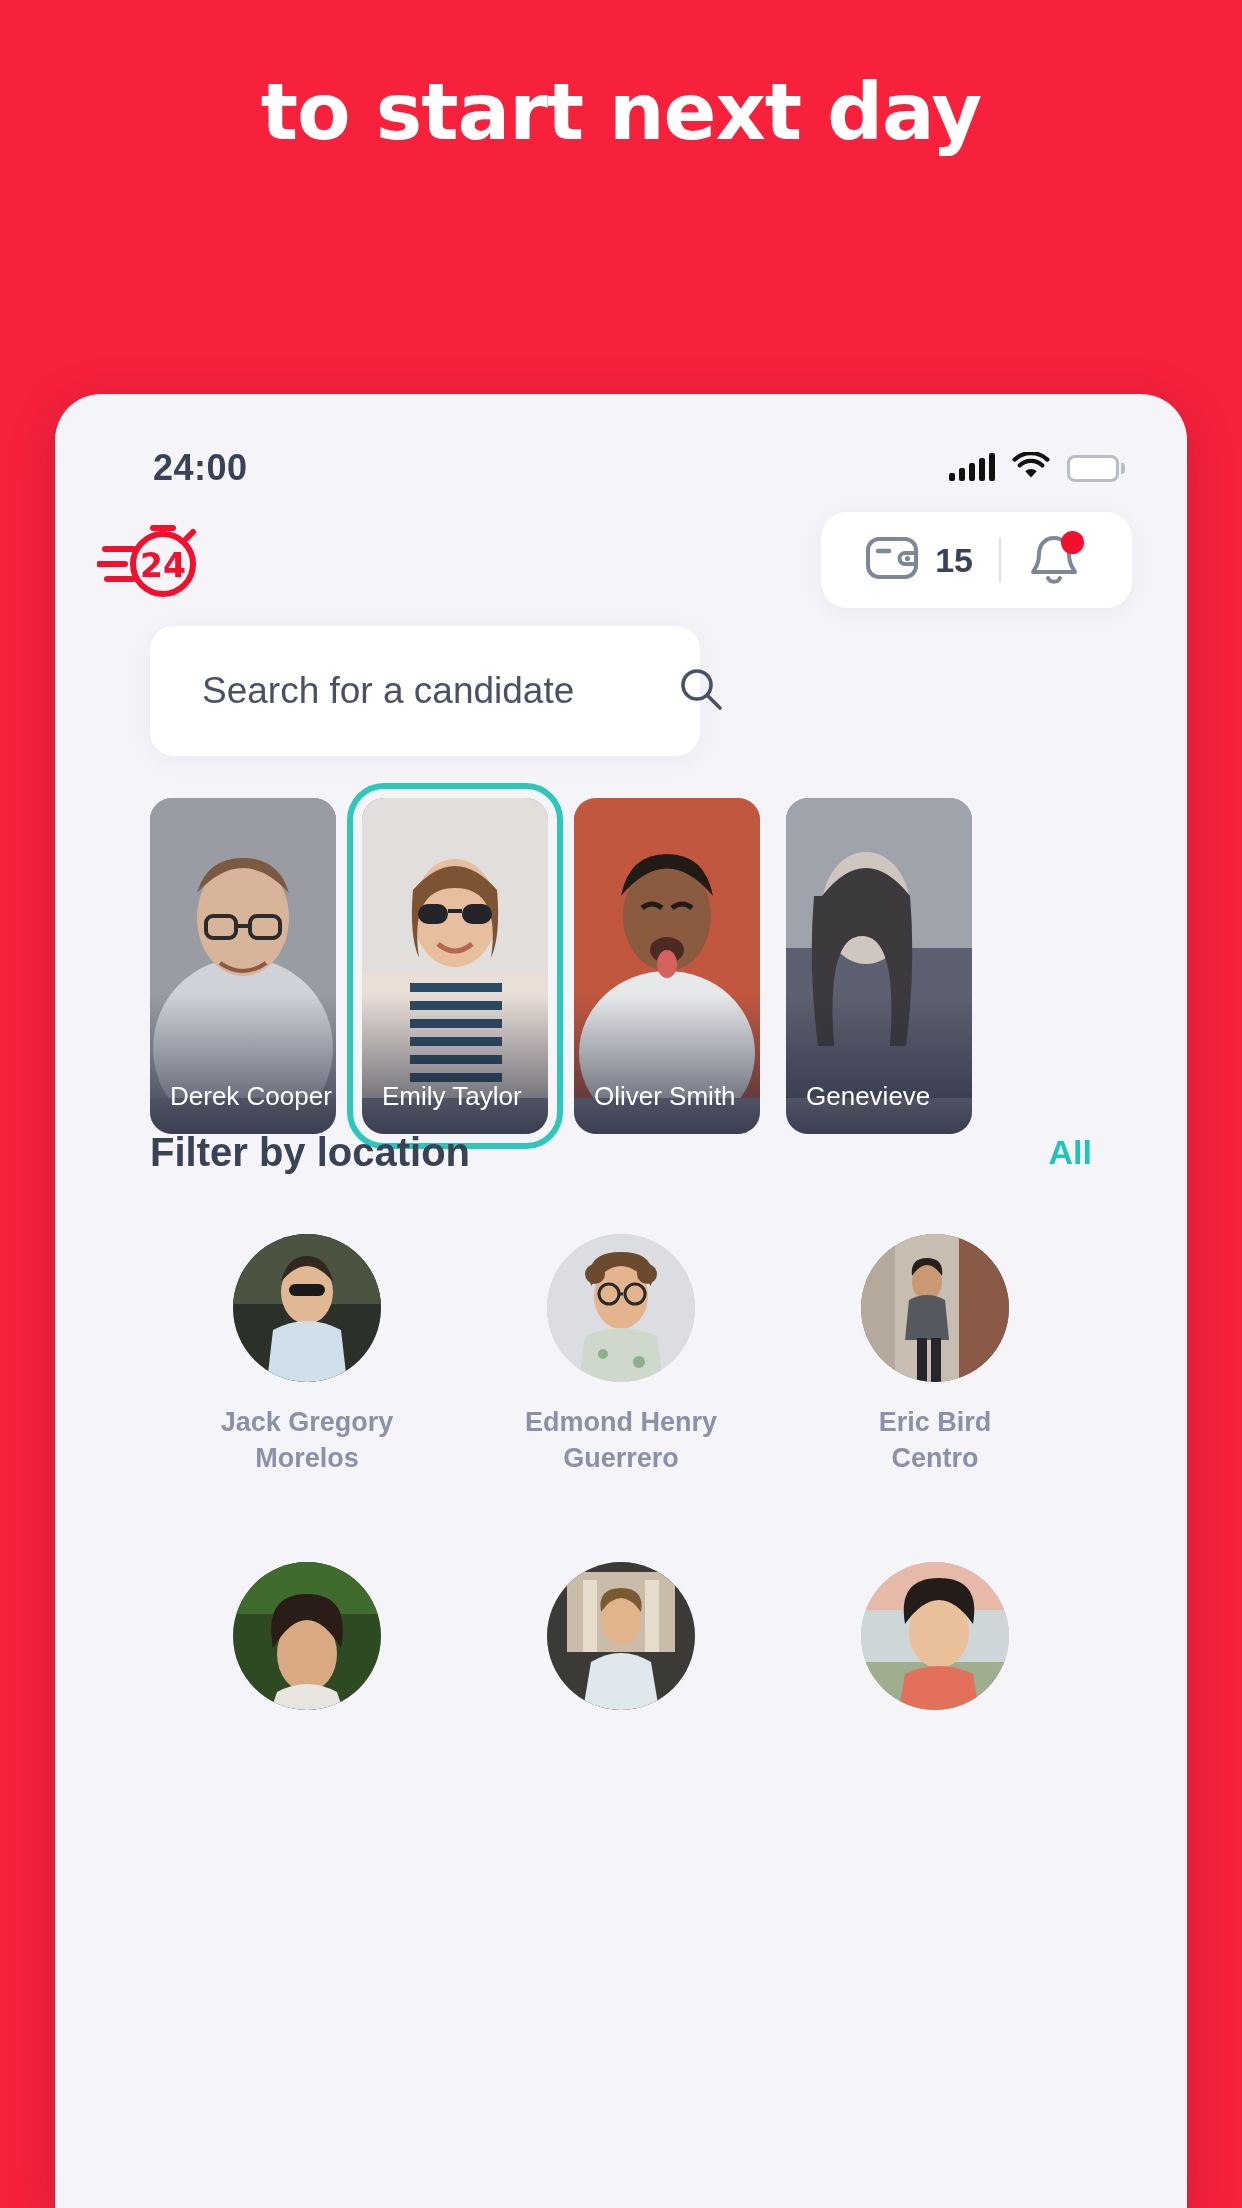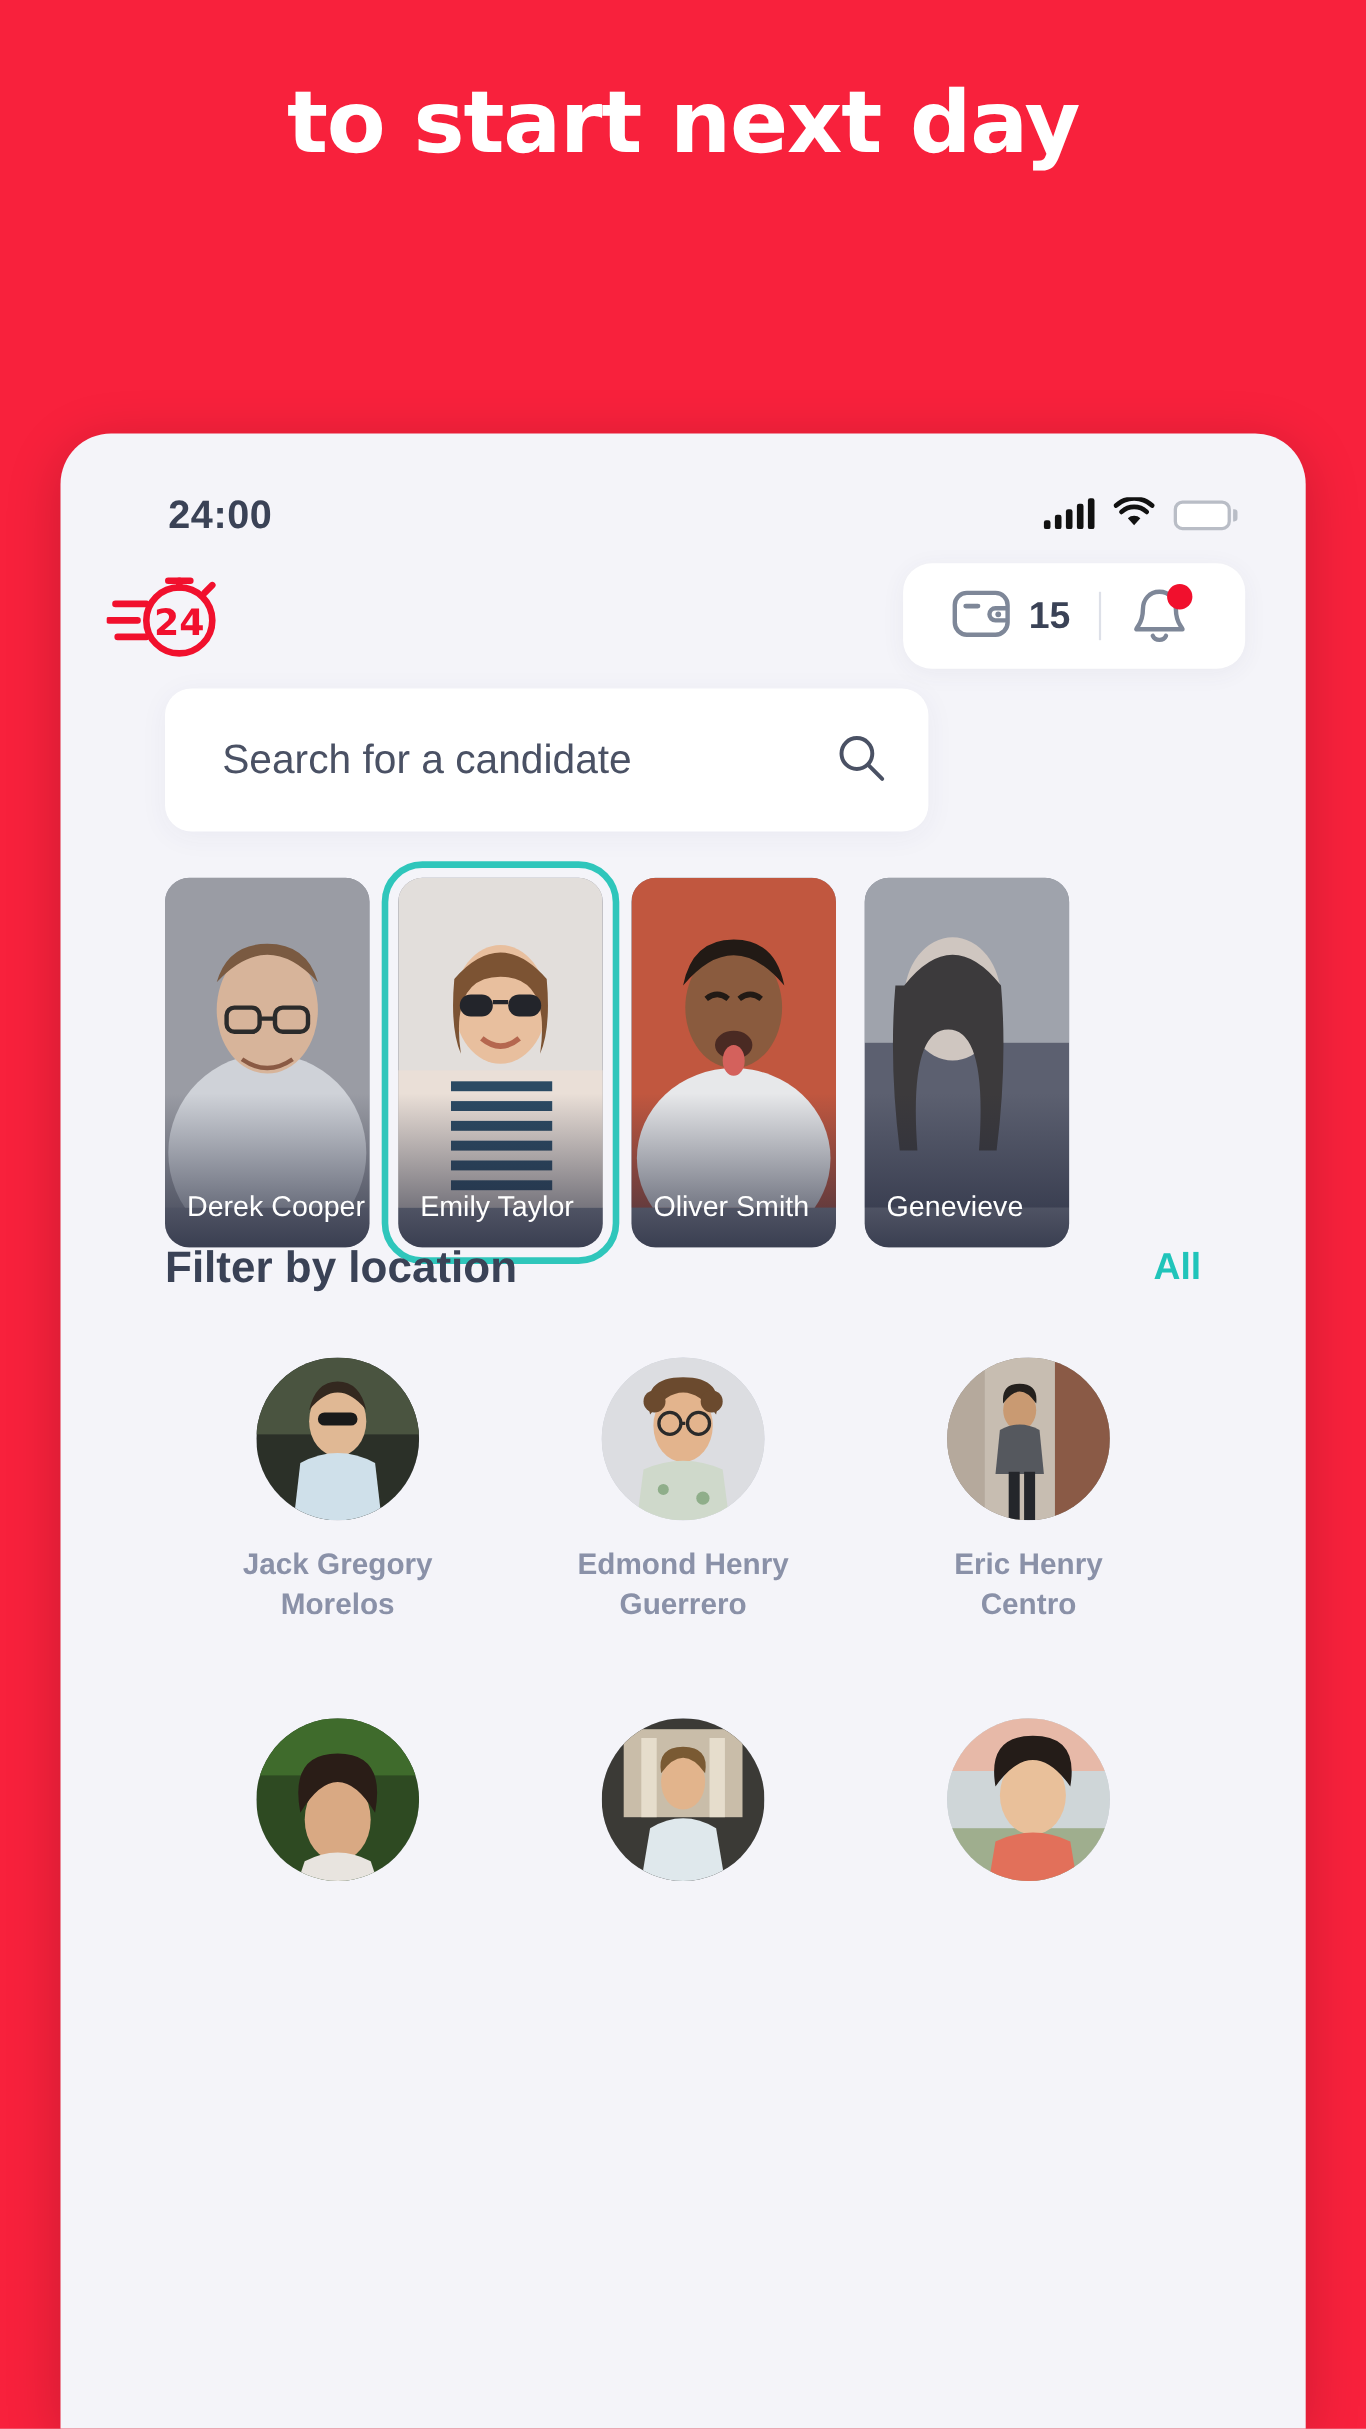--- a/index.html
+++ b/index.html
@@ -89,21 +89,21 @@
   .bell-icon { width: 54px; height: 56px; }
   .bell-dot {
     position: absolute; top: -1px; right: -3px;
     width: 23px; height: 23px; border-radius: 50%;
     background: #F1102D;
   }
 
   
   .search-bar {
     position: absolute; top: 232px; left: 95px;
-    width: 694px; height: 130px;
+    width: 550px; height: 130px;
     background: #ffffff; border-radius: 24px;
     display: flex; align-items: center;
     padding: 0 38px 0 52px;
     box-shadow: 0 4px 26px rgba(60,60,110,.05);
   }
   .search-input {
     flex: 1; border: none; outline: none; background: transparent;
     font-family: "Liberation Sans", sans-serif;
     font-size: 37px; color: #4A5164;
   }
@@ -382,21 +382,21 @@
           <rect x="0" y="0" width="34" height="148" fill="#b5a99c"></rect>
           <rect x="34" y="0" width="64" height="148" fill="#c7bdb1"></rect>
           <ellipse cx="66" cy="48" rx="15" ry="18" fill="#c99a72"></ellipse>
           <path d="M51 42 q15 -22 30 0 q2 -18 -15 -18 q-17 0 -15 18Z" fill="#24201d"></path>
           <path d="M48 66 q18 -10 36 0 l4 40 h-44Z" fill="#55585e"></path>
           <rect x="56" y="104" width="10" height="44" fill="#24262b"></rect>
           <rect x="70" y="104" width="10" height="44" fill="#24262b"></rect>
         </svg>
       </div>
       <div class="loc-label">
-        <div>Eric Henry</div>
+        <div>Eric Bird</div>
         <div>Centro</div>
       </div>
     </div>
 
     <div class="loc-item">
       <div class="loc-avatar">
         <svg class="ph" viewBox="0 0 148 148" preserveAspectRatio="xMidYMid slice">
           <rect width="148" height="148" fill="#2e4a22"></rect>
           <rect x="0" y="0" width="148" height="52" fill="#3f6b2c"></rect>
           <ellipse cx="74" cy="92" rx="30" ry="38" fill="#d9a983"></ellipse>

